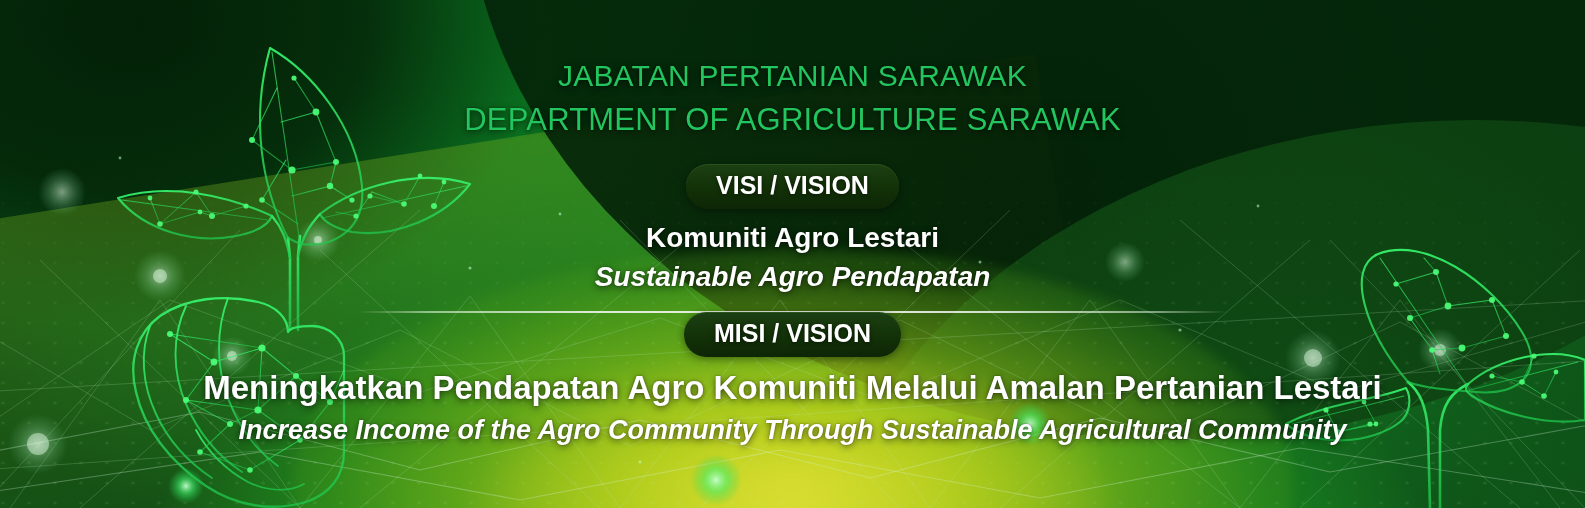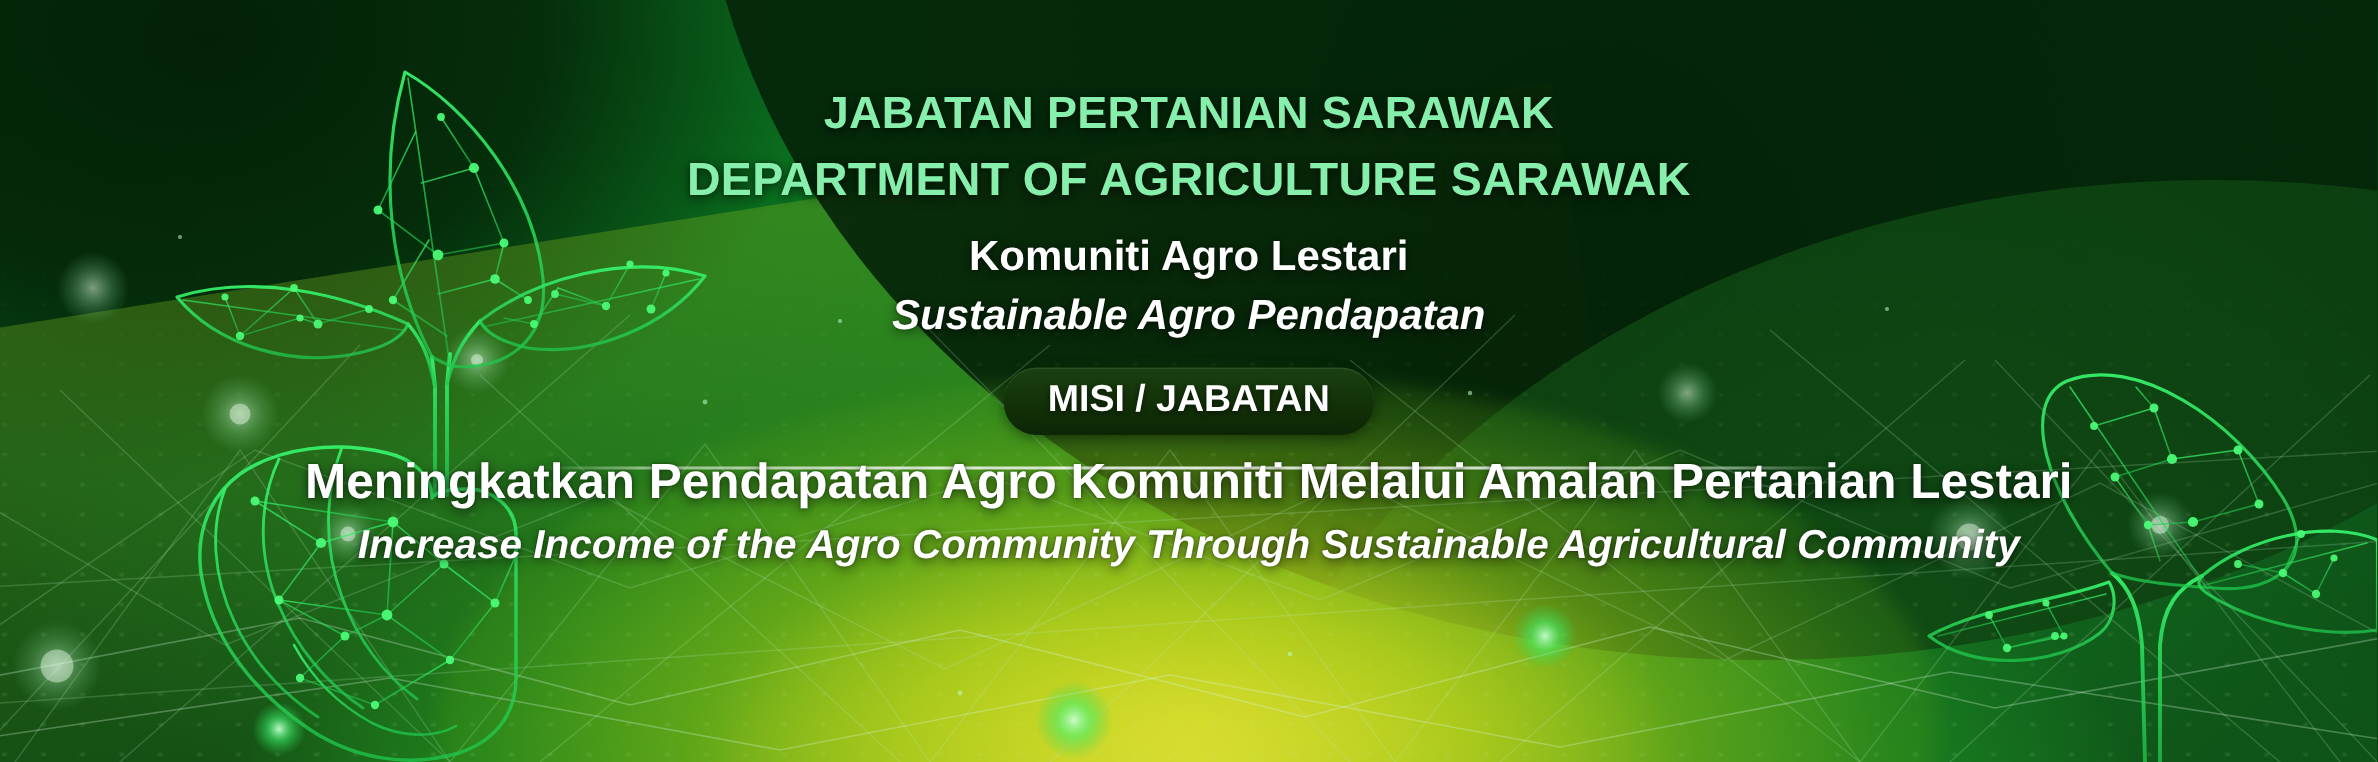--- a/index.html
+++ b/index.html
@@ -82,22 +82,22 @@
   .svg-layer{ position:absolute; inset:0; width:1585px; height:508px; }
 
   
   .content{
     position:absolute; inset:0;
     display:flex; flex-direction:column; align-items:center;
     z-index:30;
   }
   .title-block{ margin-top:55px; text-align:center; }
   .title-line{
-    color:#86efac;
-    font-weight:700;
+    color:#22c55e;
+    font-weight:400;
     font-size:30px;
     letter-spacing:.2px;
     line-height:1.42;
     text-shadow:0 2px 7px rgba(0,0,0,.60), 0 0 2px rgba(0,0,0,.45);
     white-space:nowrap;
   }
   .title-line.en{ font-size:31px;text-align:center; }
 
   .badge{
     display:inline-block;
@@ -396,20 +396,21 @@
 
   <div class="divider"></div>
 
   <div class="content">
 
     <div class="title-block">
       <div class="title-line bm">JABATAN PERTANIAN SARAWAK</div>
       <div class="title-line en">DEPARTMENT OF AGRICULTURE SARAWAK</div>
     </div>
 
+    <div class="badge badge-vision">VISI / VISION</div>
     <div class="stmt bm vision-bm">Komuniti Agro Lestari</div>
     <div class="stmt en vision-en">Sustainable Agro Pendapatan</div>
 
-    <div class="badge badge-mission">MISI / JABATAN</div>
+    <div class="badge badge-mission">MISI / VISION</div>
     <div class="stmt bm mission-bm">Meningkatkan Pendapatan Agro Komuniti Melalui Amalan Pertanian Lestari</div>
     <div class="stmt en mission-en">Increase Income of the Agro Community Through Sustainable Agricultural Community</div>
   </div>
 </div>
 
 </body></html>

